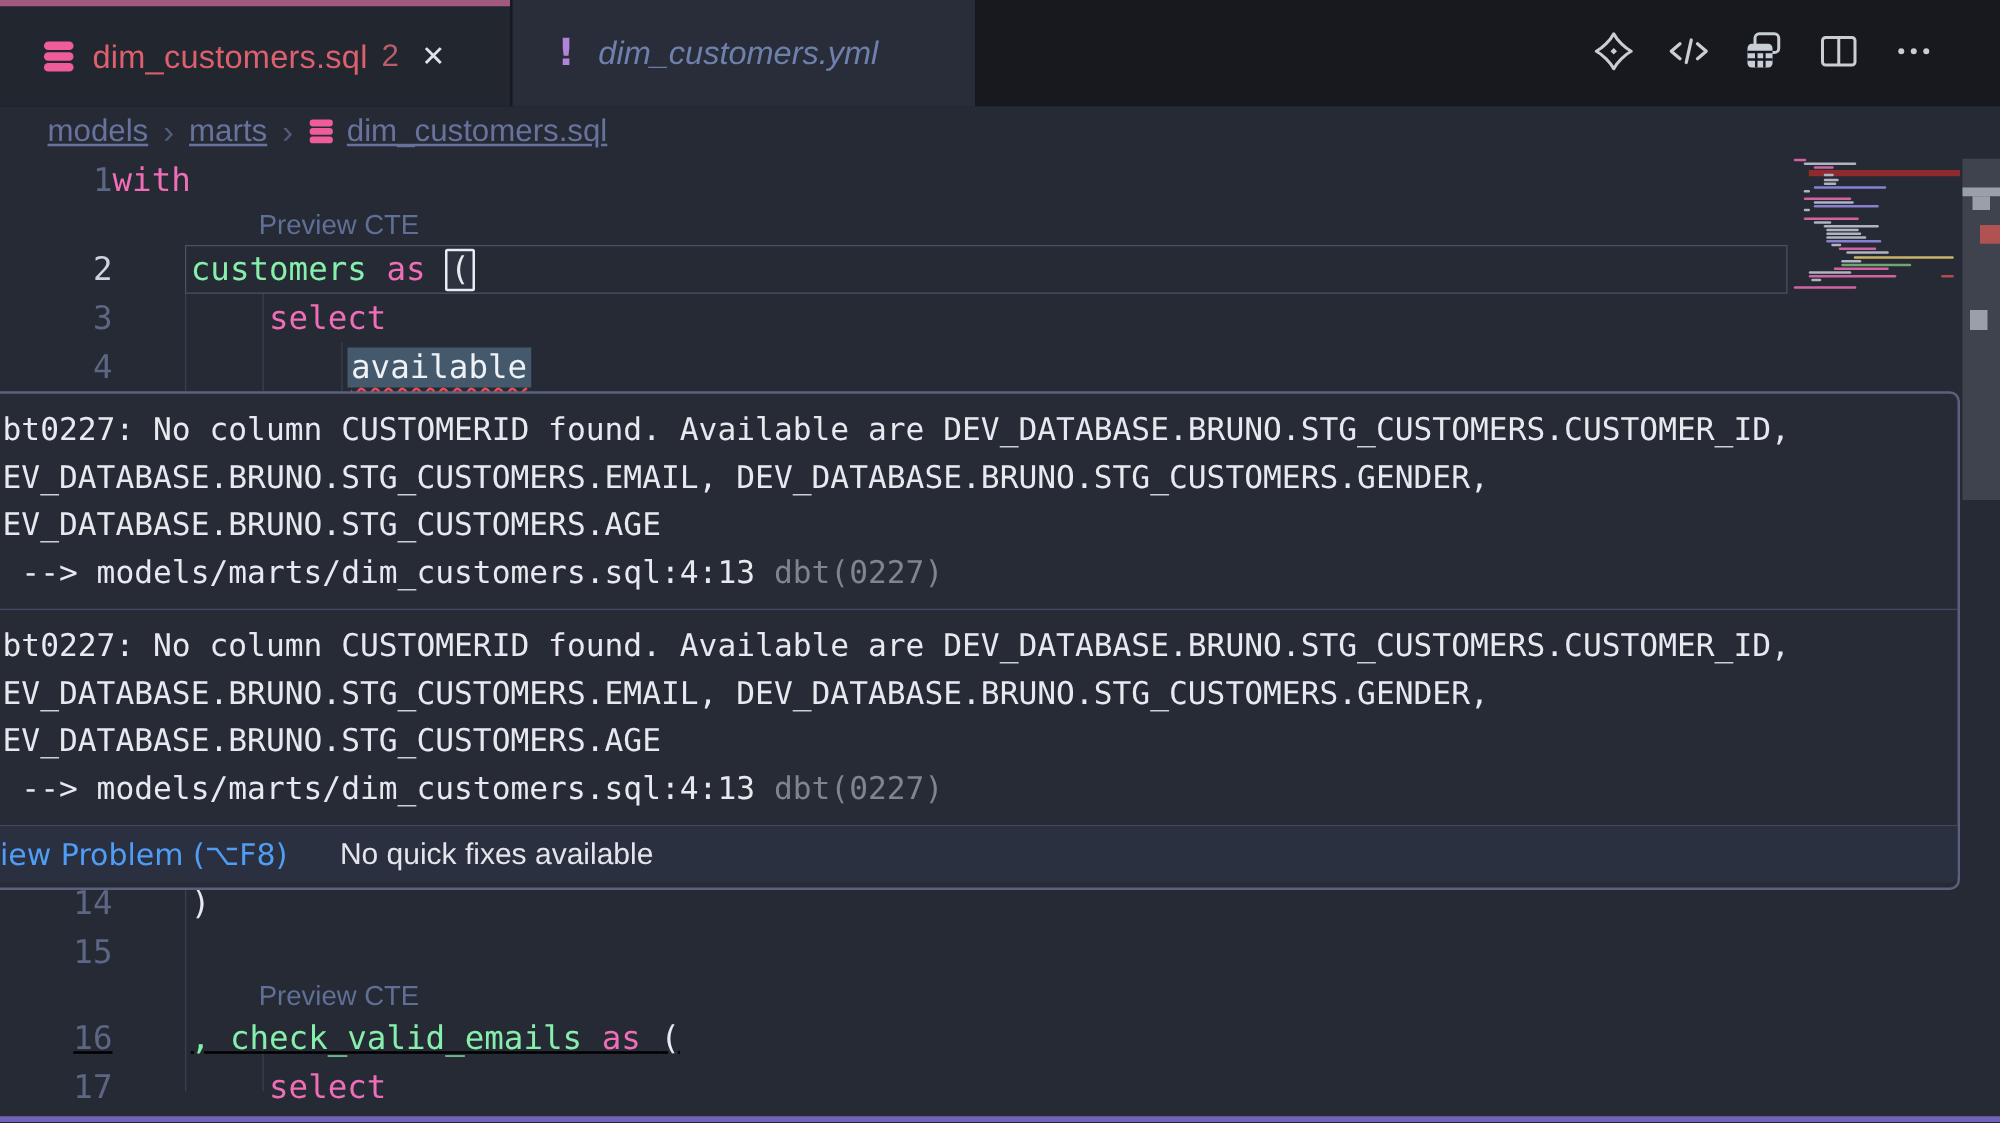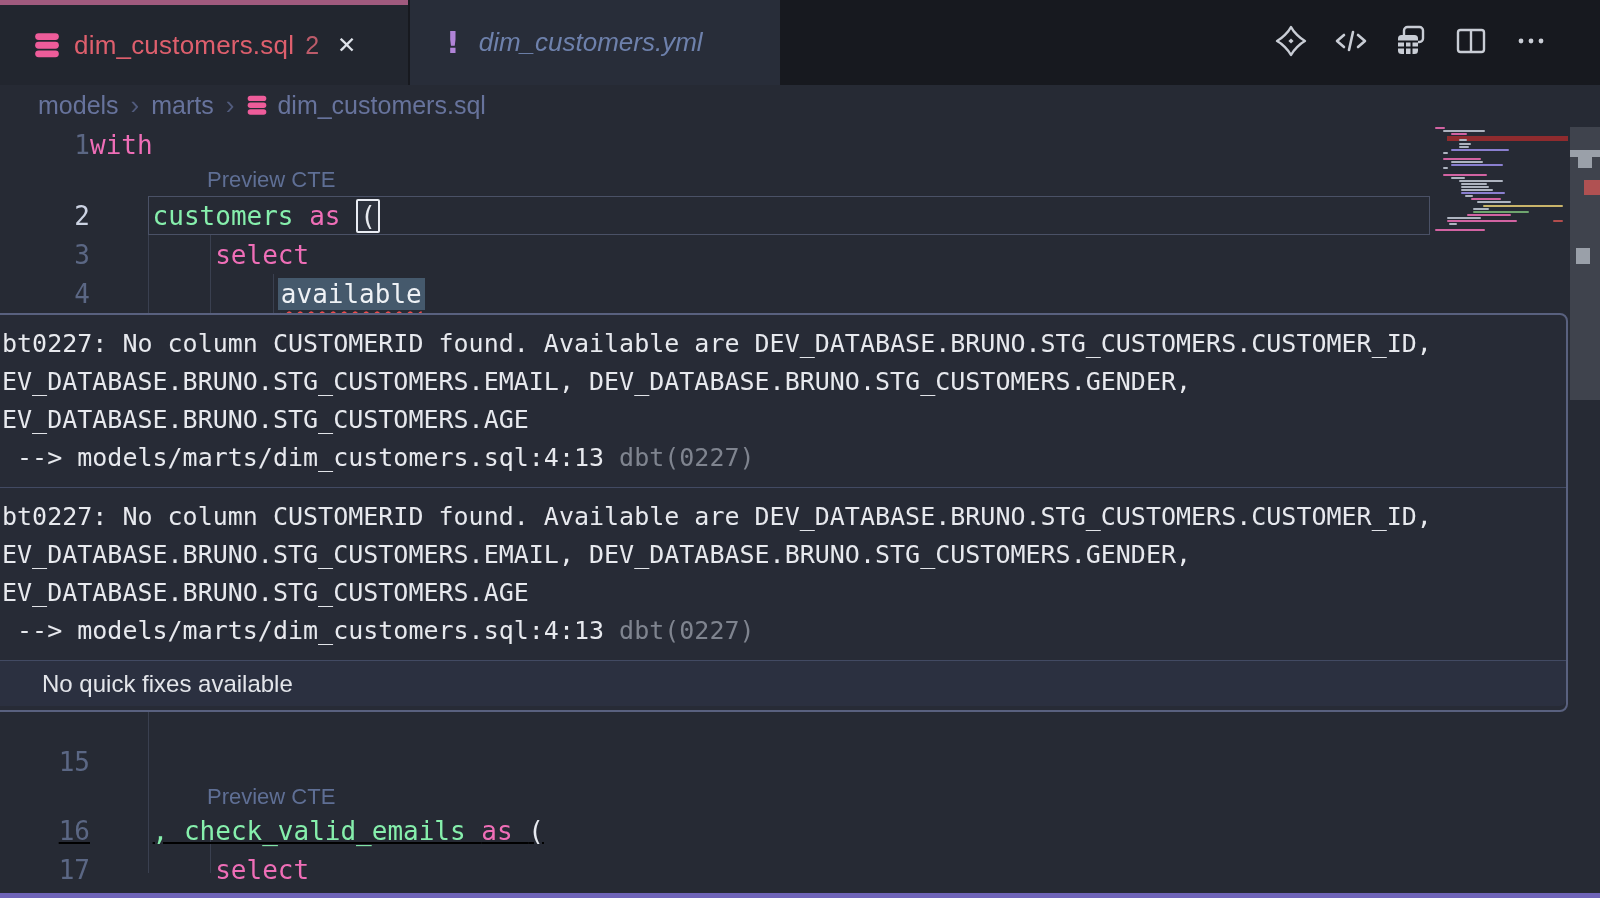--- a/index.html
+++ b/index.html
@@ -16,21 +16,21 @@
   .tab-inactive { left:410px; width:370px; background:#282d39; padding-left:36px; }
   .tab-label { margin-left:13px; font-size:26px; color:#de5f6d; letter-spacing:.2px; }
   .tab-badge { margin-left:11px; font-size:25px; color:#bc5b6a; }
   .tab-close { margin-left:18px; font-size:23px; color:#dfe3ea; cursor:pointer; }
   .warn-glyph { font-size:30px; font-weight:700; color:#b184d8; font-family:"DejaVu Sans", sans-serif; }
   .tab-label-i { margin-left:19px; font-size:26px; font-style:italic; color:#6e81ac; }
   .tab-actions { position:absolute; right:52px; top:24px; display:flex; gap:26px; align-items:center; }
   .icon-btn { width:34px; height:34px; background:none; border:none; cursor:pointer; padding:0; display:flex; align-items:center; justify-content:center; }
   
   .breadcrumb { position:absolute; left:0; top:85px; width:1600px; height:40px; display:flex; align-items:center; padding-left:38px; font-size:25px; color:#67739c; }
-  .bc-item { cursor:pointer; }
+  .bc-item { cursor:pointer;text-decoration:underline; }
   .bc-sep { margin:0 12px; color:#515b7c; font-size:26px; }
   .bc-db { margin-right:9px; display:flex; }
   
   .editor { position:absolute; left:0; top:125px; width:1600px; height:773px; }
   .code-row { position:absolute; left:0; height:39px; display:flex; align-items:center; font-family:"DejaVu Sans Mono", monospace; font-size:26px; }
   .ln { width:90px; text-align:right; color:#5b6784; font-family:"DejaVu Sans Mono", monospace; font-size:26px; }
   .ln-active { color:#ccd3e3; }
   .code-text { white-space:pre; color:#e7eaf0; }
   .kw { color:#ef6eb7; }
   .ident { color:#86efac; }
@@ -166,20 +166,24 @@
     <div class="code-row" style="top:110px;">
       <span class="ln">3</span>
       <span class="code-text" style="padding-left:8ch;"><span class="kw">select</span></span>
     </div>
 
     <div class="code-row" style="top:149px;">
       <span class="ln">4</span>
       <span class="code-text" style="padding-left:12ch;"><span class="err-token">available</span></span>
     </div>
 
+    <div class="code-row" style="top:578px;">
+      <span class="ln">14</span>
+      <span class="code-text" style="padding-left:4ch;"><span class="punct">)</span></span>
+    </div>
 
     <div class="code-row" style="top:617px;">
       <span class="ln">15</span>
     </div>
 
     <div class="codelens" style="top:659px;">Preview CTE</div>
 
     <div class="code-row" style="top:686px;text-decoration:underline;">
       <span class="ln">16</span>
       <span class="code-text" style="padding-left:4ch;text-align:center;"><span class="ident">, check_valid_emails </span><span class="kw">as </span><span class="punct">(</span></span>
@@ -245,20 +249,21 @@
       <div class="hv-divider"></div>
 
       <div class="hv-block">
         <div class="hv-line">bt0227: No column CUSTOMERID found. Available are DEV_DATABASE.BRUNO.STG_CUSTOMERS.CUSTOMER_ID,</div>
         <div class="hv-line">EV_DATABASE.BRUNO.STG_CUSTOMERS.EMAIL, DEV_DATABASE.BRUNO.STG_CUSTOMERS.GENDER,</div>
         <div class="hv-line">EV_DATABASE.BRUNO.STG_CUSTOMERS.AGE</div>
         <div class="hv-line"><span> --&gt; models/marts/dim_customers.sql:4:13 </span><span class="hv-dim">dbt(0227)</span></div>
       </div>
 
       <div class="hv-status">
+        <span class="hv-link">iew Problem (⌥F8)</span>
         <span class="hv-nofix">No quick fixes available</span>
       </div>
     </div>
 
   </div>
 
   <div class="bottom-line"></div>
 </div>
 
 </body></html>

